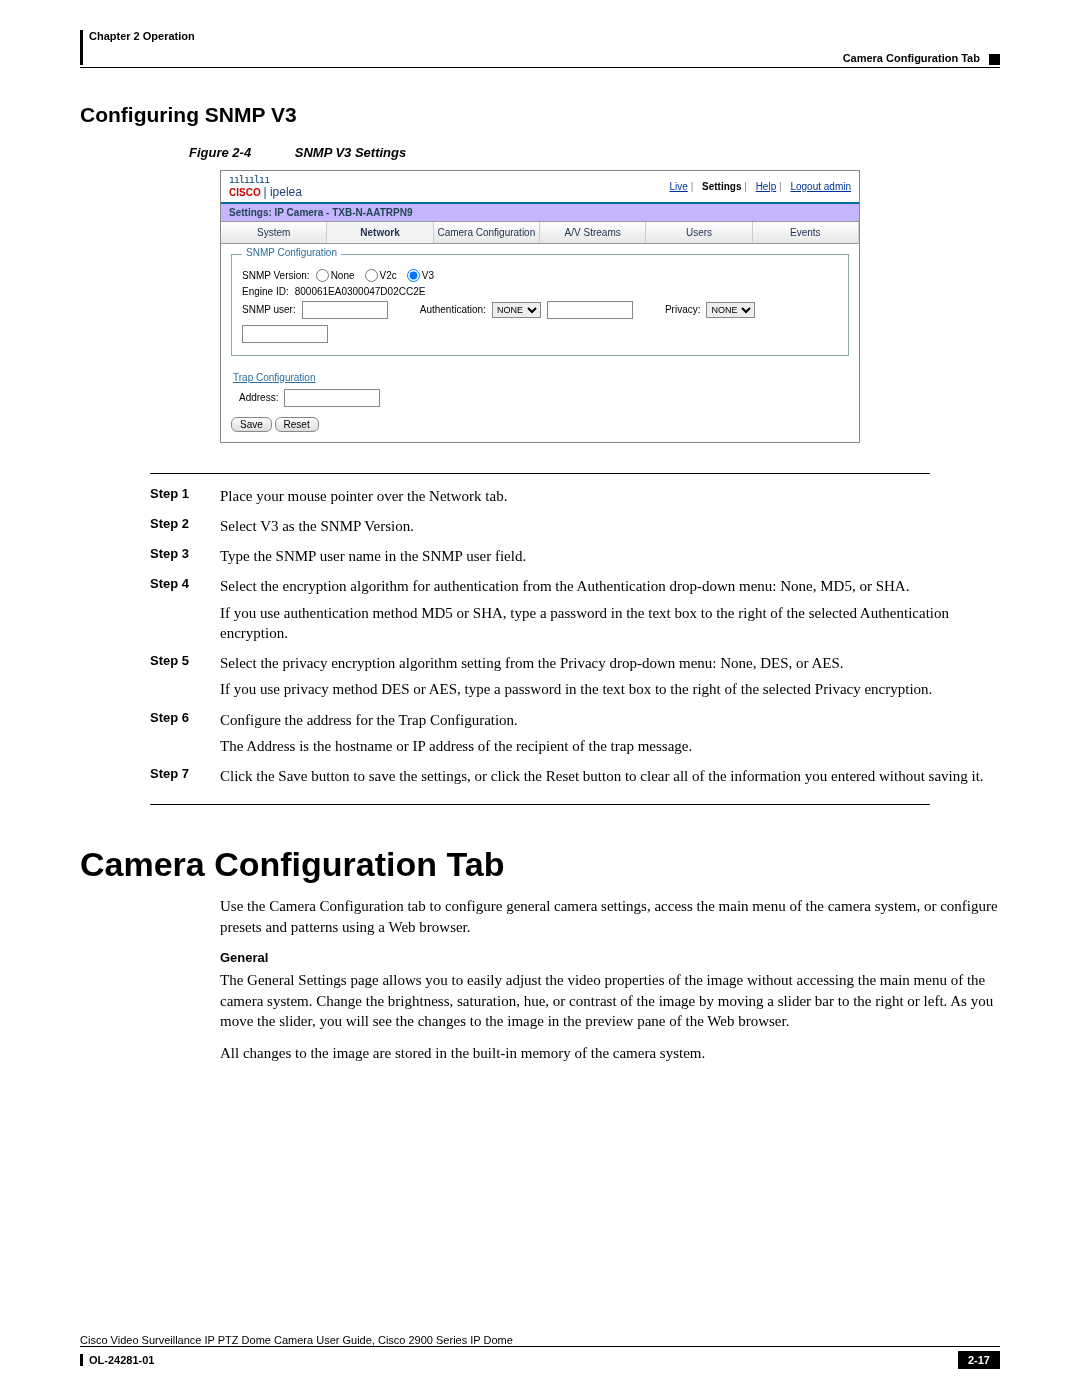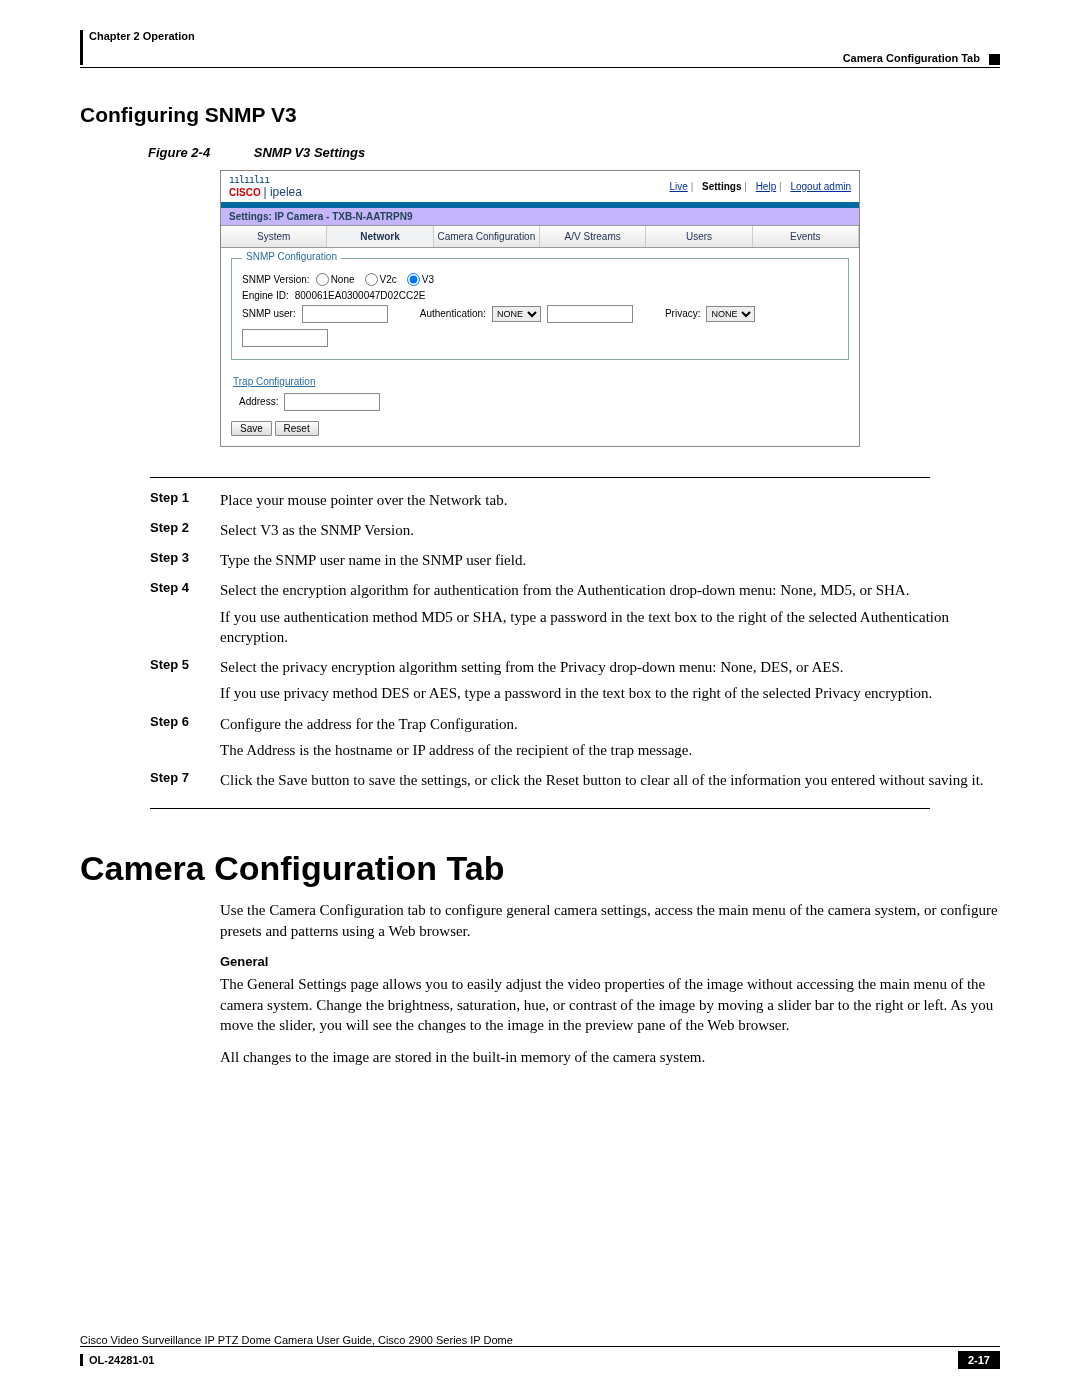--- a/index.html
+++ b/index.html
@@ -48,39 +48,39 @@
     font-family: Arial, Helvetica, sans-serif;
     font-weight: bold;
     font-size: 21px;
     margin: 30px 0 18px 0;
   }
   .fig-caption {
     font-family: Arial, Helvetica, sans-serif;
     font-style: italic;
     font-weight: bold;
     font-size: 13px;
-    margin-left: 68px;
+    margin-left: 109px;
     margin-bottom: 10px;
   }
   .fig-caption .num { margin-right: 40px; }
 
   
   .shot {
     margin: 0 140px 30px 140px;
     border: 1px solid #888;
     font-family: Arial, Helvetica, sans-serif;
     font-size: 10px;
     background: #fff;
   }
   .shot-top {
     display: flex;
     justify-content: space-between;
     align-items: center;
     padding: 3px 8px;
-    border-bottom: 6px solid #0369a1;
+    border-bottom: 2px solid #0369a1;
   }
   .cisco-logo {
     color: #c00;
     font-weight: bold;
     font-size: 10px;
   }
   .cisco-wave {
     font-family: monospace;
     letter-spacing: -1px;
     color: #047;
@@ -144,21 +144,21 @@
     font-size: 9px;
     background: #eee;
   }
   .trap-link { color: #2a6ea0; text-decoration: underline; margin: 6px 12px 2px 12px; display:inline-block; font-size:10px;}
   .shot-buttons { padding: 6px 10px 10px 10px; }
   .btn {
     border: 1px solid #888;
     background: linear-gradient(#fefefe,#ddd);
     padding: 1px 8px;
     font-size: 10px;
-    border-radius: 1px;
+    border-radius: 6px;
     text-align: center;
   }
 
   .steprow { display:flex; margin: 4px 0 4px 70px; }
   .steprow .label {
     font-family: Arial, Helvetica, sans-serif;
     font-weight: bold;
     font-size: 13px;
     width: 70px;
     flex: none;

